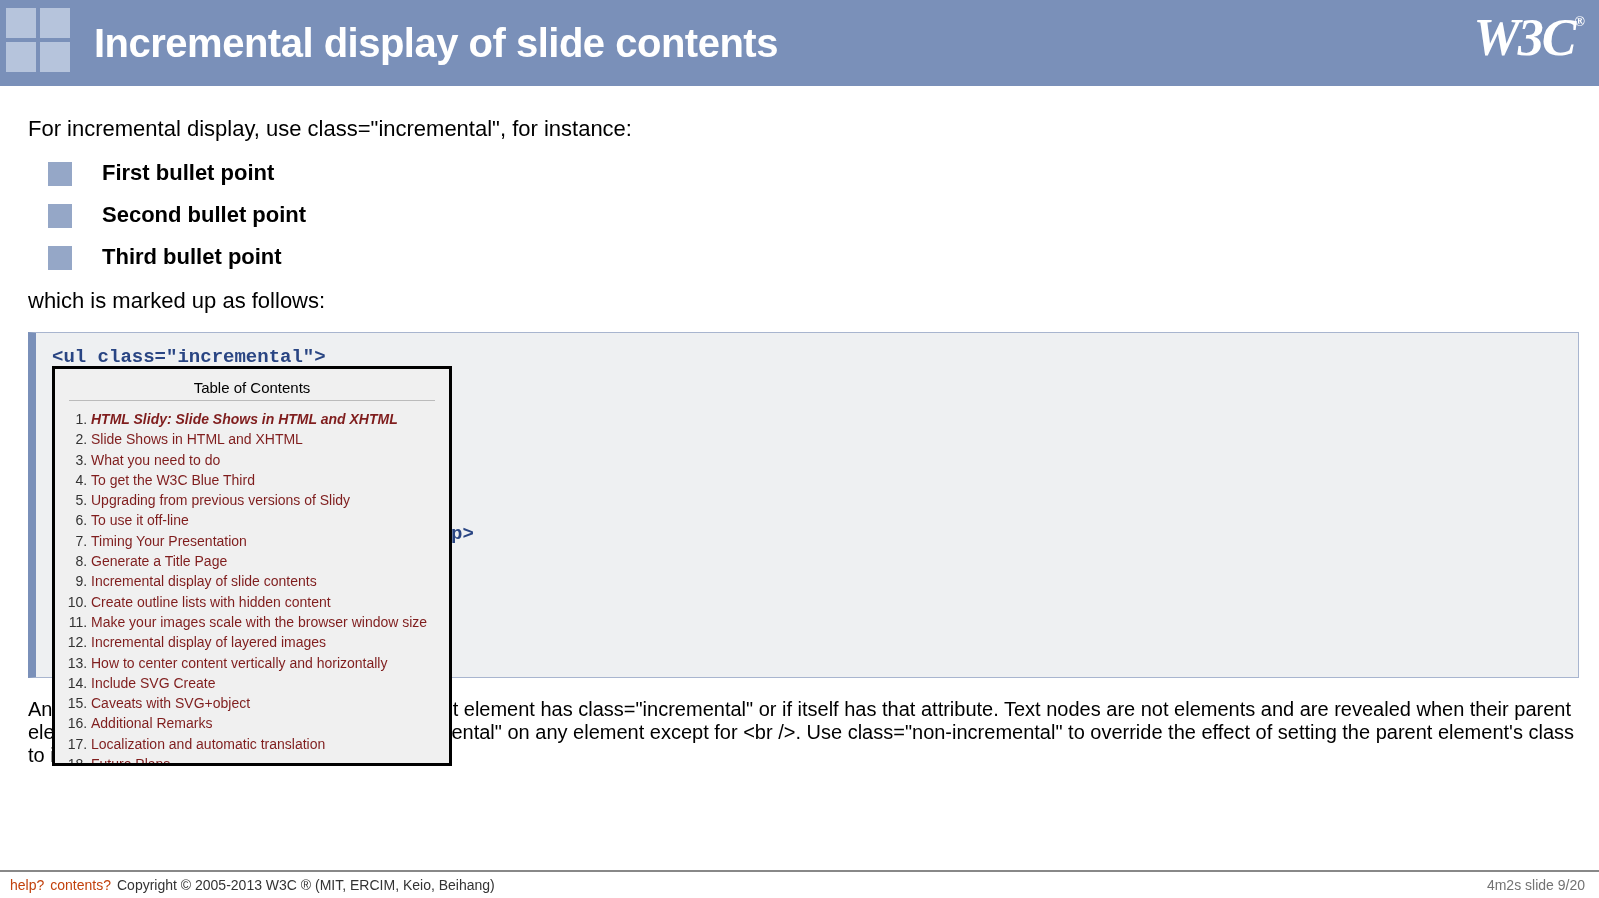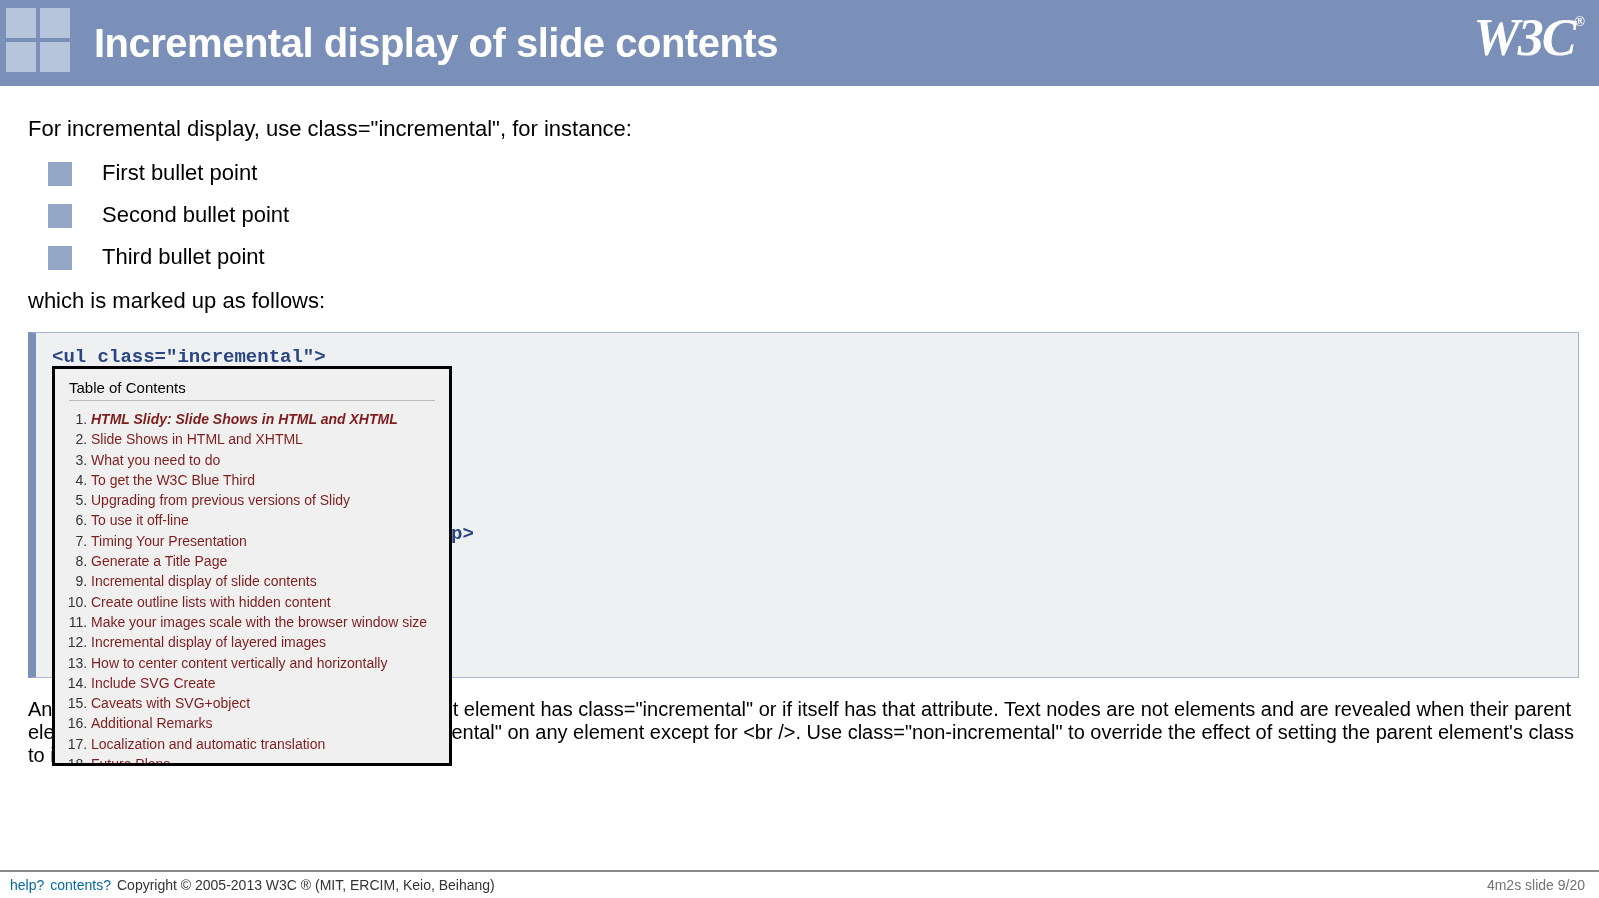--- a/index.html
+++ b/index.html
@@ -54,21 +54,21 @@
     letter-spacing:-2px;
     font-style:italic;
     font-family: "Times New Roman", serif;
   }
   .w3c-logo sup{ font-size:14px; font-style:normal; vertical-align: top; position:relative; top:6px;}
   .content {
     padding: 20px 20px 0 28px;
     font-size:22px;
   }
   .para { margin: 10px 0 18px 0; }
-  ul.bullets { list-style:none; padding:0; margin:0 0 18px 20px;}
+  ul.bullets { list-style:none; padding:0; margin:0 0 18px 20px;font-weight:bold;}
   ul.bullets li {
     margin: 6px 0 16px 0;
     padding-left: 54px;
     position:relative;
     font-size:22px;
   }
   ul.bullets li::before{
     content:"";
     position:absolute;
     left:0; top:2px;
@@ -97,20 +97,21 @@
     width:400px;
     height:400px;
     background:#f0f0f0;
     border:3px solid #000;
     padding: 10px 14px;
     box-sizing:border-box;
     font-size:14px;
     overflow:hidden;
   }
   .toc-title{
+    text-align:center;
     font-size:15px;
     margin-bottom:4px;
   }
   .toc hr { border:none; border-top:1px solid #bbb; margin:2px 0 8px 0;}
   .toc ol { margin:0; padding-left:22px; }
   .toc li { color:#333; margin:0; line-height:1.45; }
   .toc li a { color:#7f1d1d; text-decoration:none; }
   .toc li.current a { font-weight:bold; font-style:italic; }
 
   .footer {
@@ -118,21 +119,21 @@
     left:0; right:0; bottom:0;
     height:26px;
     border-top:2px solid #888;
     background:#fff;
     font-size:14px;
     display:flex;
     align-items:center;
     padding: 0 10px;
     white-space:nowrap;
   }
-  .footer a { color:#0369a1; text-decoration:none; margin-right:6px;}
+  .footer a { color:#c2410c; text-decoration:none; margin-right:6px;}
   .footer .copy { color:#333; }
   .footer .right { position:absolute; right:14px; color:#737373; }
 </style>
 </head>
 <body>
 
 <div class="header">
   <div class="header-squares">
     <span class="tl"></span>
       <span class="tr"></span>

